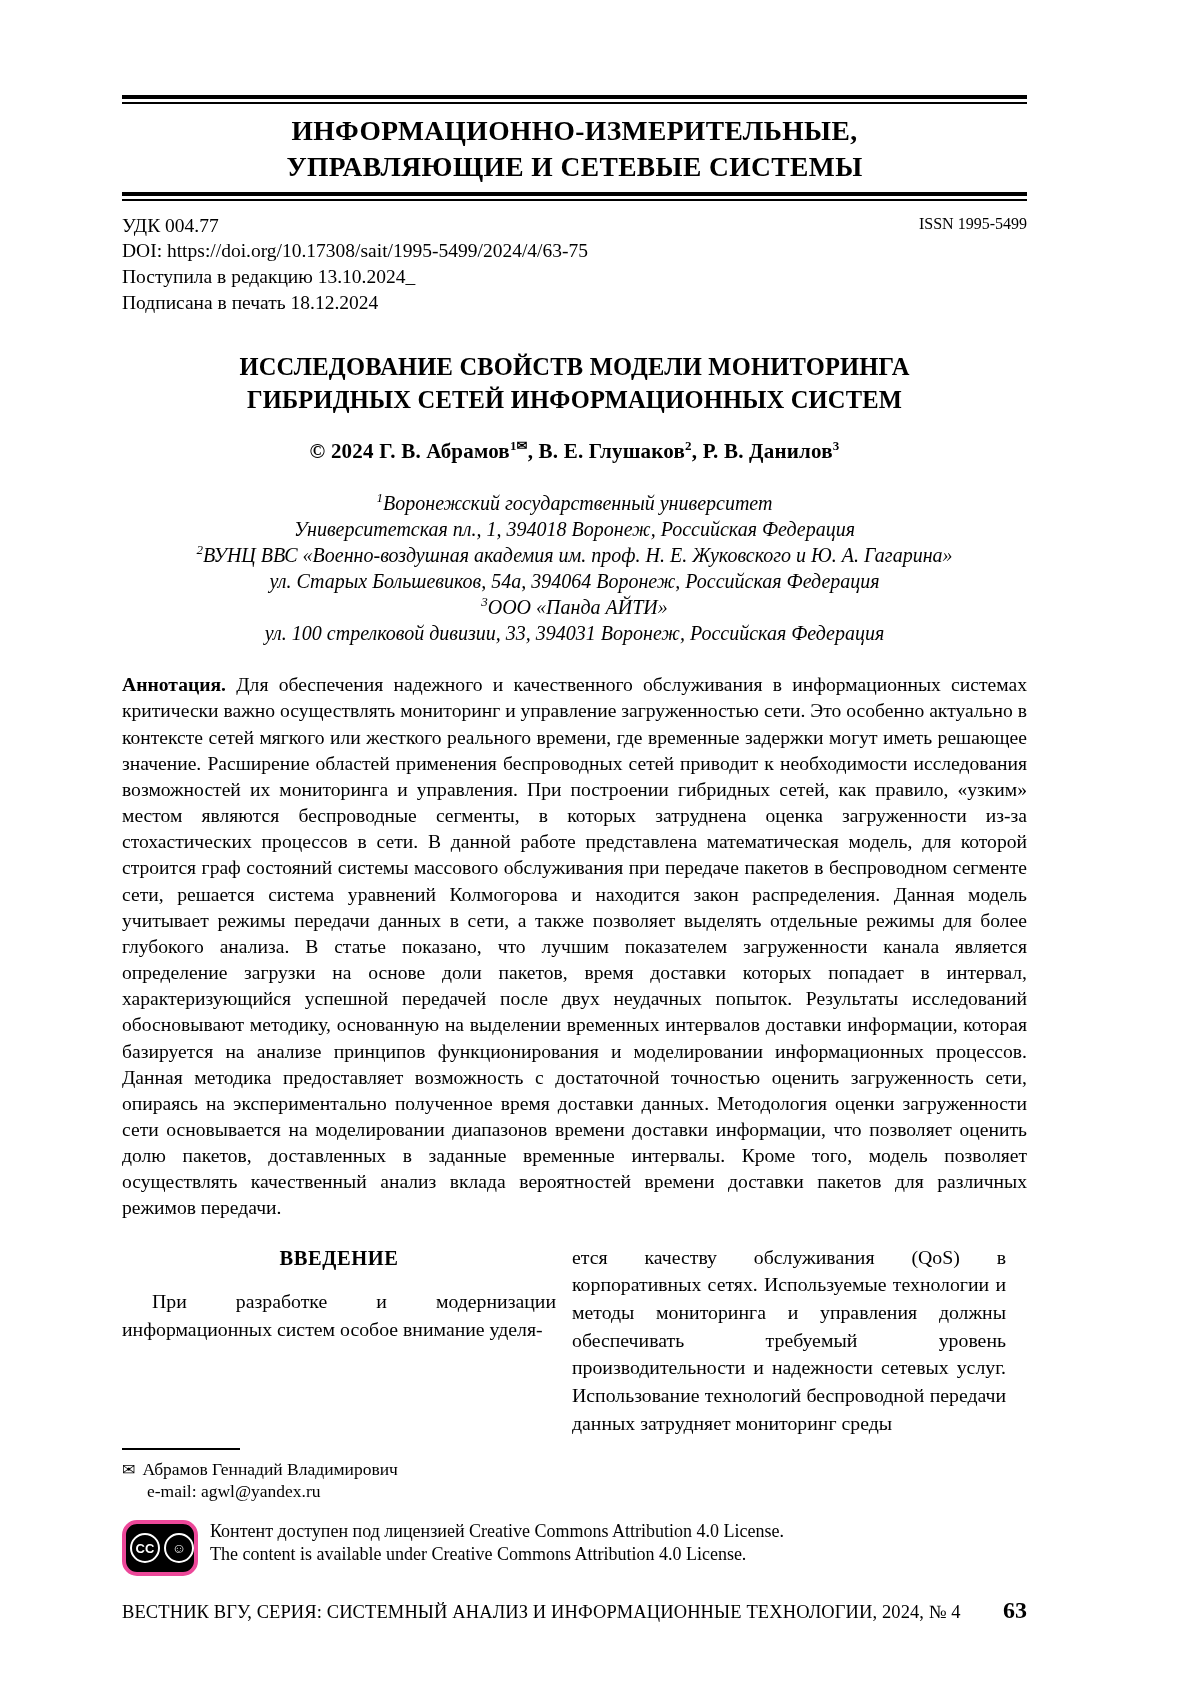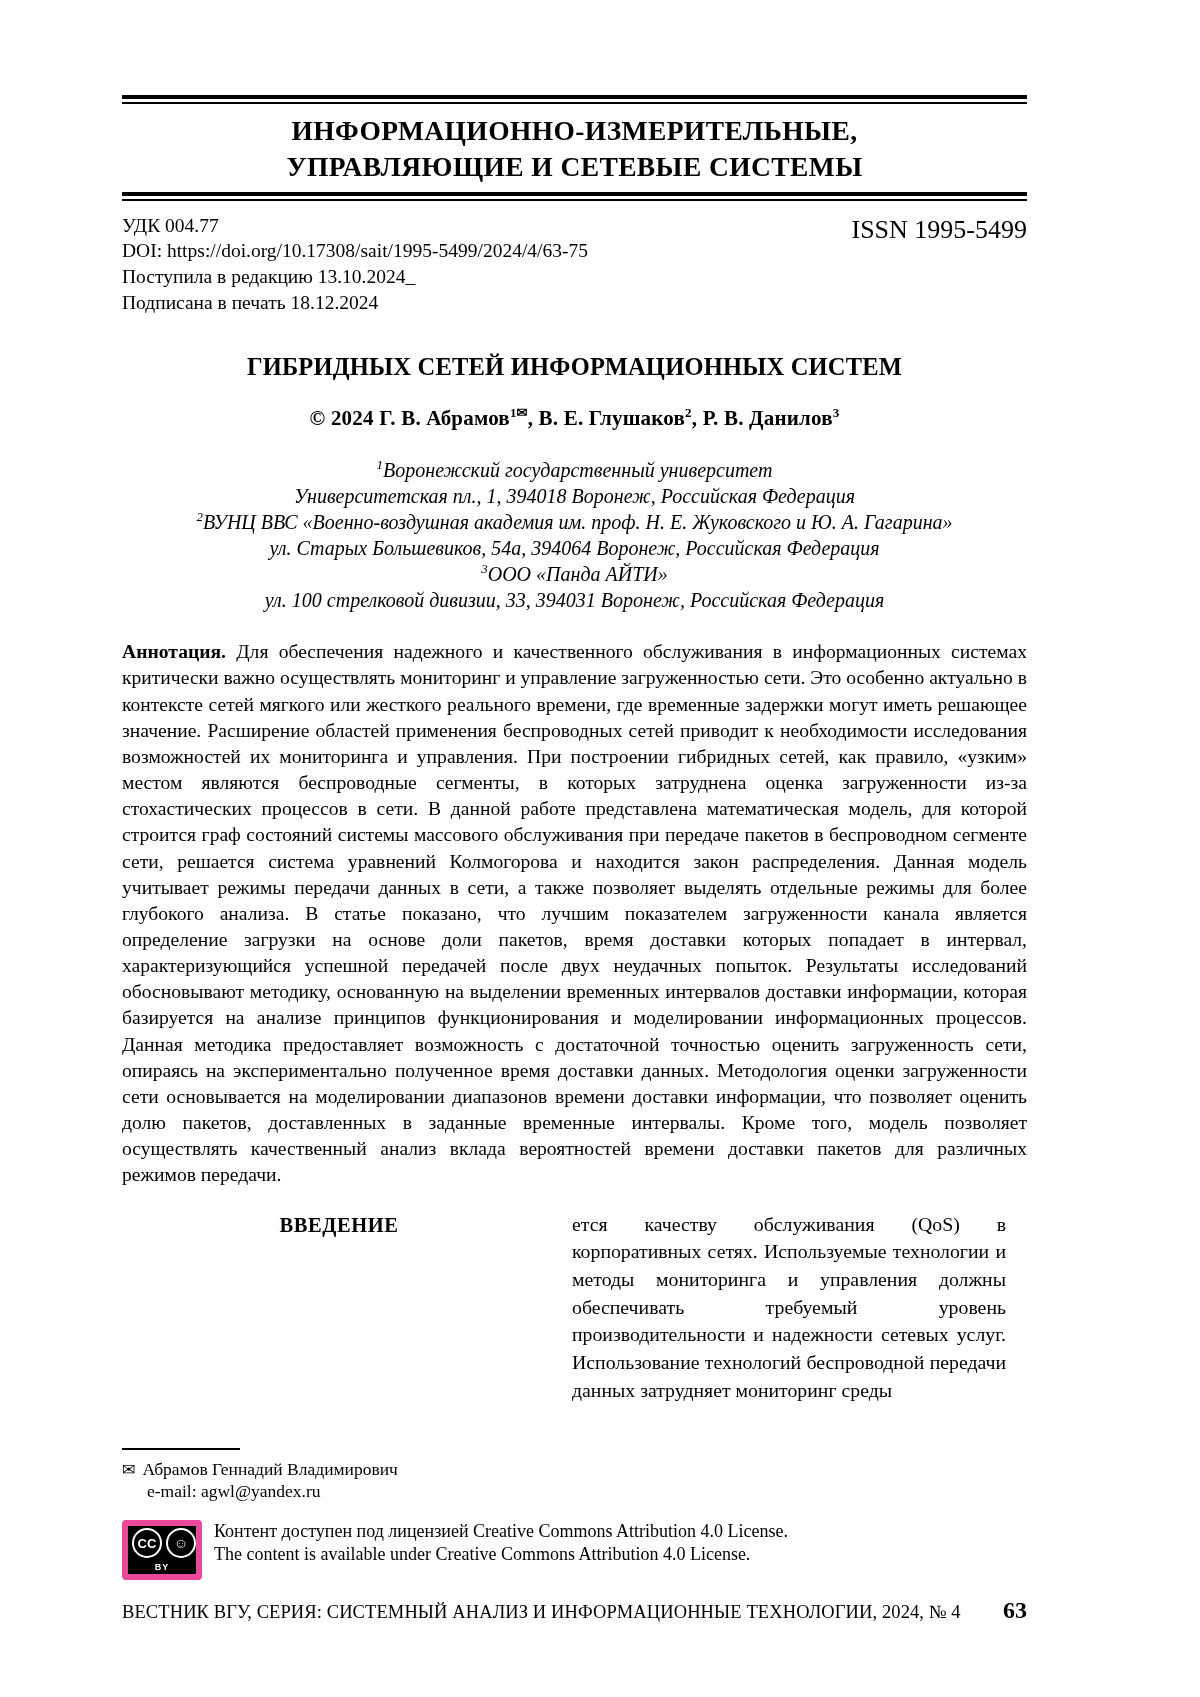--- a/index.html
+++ b/index.html
@@ -50,21 +50,21 @@
   .meta {
     margin-top: 12px;
     font-size: 19.5px;
     line-height: 1.33;
     position: relative;
   }
   .meta .issn {
     position: absolute;
     right: 0;
     top: 0;
-    font-size: 26px;
+    font-size: 16px;
   }
   .meta div.line {
     white-space: nowrap;
   }
 
   
   .article-title {
     text-align: center;
     font-weight: bold;
     font-size: 24.5px;
@@ -160,25 +160,24 @@
     left: 110px;
     top: 1520px;
     width: 790px;
     display: flex;
     align-items: flex-start;
     gap: 12px;
   }
   .cc-badge {
     width: 68px;
     height: 48px;
-    border: 6px solid #ec4899;
-    border-radius: 4px;
+    border: 4px solid #ec4899;
+    border-radius: 15px;
     background: #000;
     display: flex;
-    flex-direction: column;
     overflow: hidden;
     flex: none;
   }
   .cc-badge .row1 {
     flex: 1;
     display: flex;
     align-items: center;
   }
   .cc-badge .cc-circle {
     width: 26px; height: 26px;
@@ -263,20 +262,21 @@
 
     <div class="meta">
       <div class="issn">ISSN 1995-5499</div>
       <div class="line">УДК 004.77</div>
       <div class="line">DOI: https://doi.org/10.17308/sait/1995-5499/2024/4/63-75</div>
       <div class="line">Поступила в редакцию 13.10.2024_</div>
       <div class="line">Подписана в печать 18.12.2024</div>
     </div>
 
     <div class="article-title">
+      <div>ИССЛЕДОВАНИЕ СВОЙСТВ МОДЕЛИ МОНИТОРИНГА</div>
       <div>ГИБРИДНЫХ СЕТЕЙ ИНФОРМАЦИОННЫХ СИСТЕМ</div>
     </div>
 
     <div class="authors">
       <span>© 2024 Г. В. Абрамов</span><sup>1</sup><sup class="env-icon">✉</sup><span>, В. Е. Глушаков</span><sup>2</sup><span>, Р. В. Данилов</span><sup>3</sup>
     </div>
 
     <div class="affiliations">
       <div><sup>1</sup><span>Воронежский государственный университет</span></div>
       <div><sup></sup><span>Университетская пл., 1, 394018 Воронеж, Российская Федерация</span></div>
@@ -287,20 +287,21 @@
     </div>
 
     <div class="abstract">
       <b>Аннотация.</b>
       <span>Для обеспечения надежного и качественного обслуживания в информационных системах критически важно осуществлять мониторинг и управление загруженностью сети. Это особенно актуально в контексте сетей мягкого или жесткого реального времени, где временные задержки могут иметь решающее значение. Расширение областей применения беспроводных сетей приводит к необходимости исследования возможностей их мониторинга и управления. При построении гибридных сетей, как правило, «узким» местом являются беспроводные сегменты, в которых затруднена оценка загруженности из-за стохастических процессов в сети. В данной работе представлена математическая модель, для которой строится граф состояний системы массового обслуживания при передаче пакетов в беспроводном сегменте сети, решается система уравнений Колмогорова и находится закон распределения. Данная модель учитывает режимы передачи данных в сети, а также позволяет выделять отдельные режимы для более глубокого анализа. В статье показано, что лучшим показателем загруженности канала является определение загрузки на основе доли пакетов, время доставки которых попадает в интервал, характеризующийся успешной передачей после двух неудачных попыток. Результаты исследований обосновывают методику, основанную на выделении временных интервалов доставки информации, которая базируется на анализе принципов функционирования и моделировании информационных процессов. Данная методика предоставляет возможность с достаточной точностью оценить загруженность сети, опираясь на экспериментально полученное время доставки данных. Методология оценки загруженности сети основывается на моделировании диапазонов времени доставки информации, что позволяет оценить долю пакетов, доставленных в заданные временные интервалы. Кроме того, модель позволяет осуществлять качественный анализ вклада вероятностей времени доставки пакетов для различных режимов передачи.</span>
     </div>
 
     <div class="body-cols">
       <div class="col">
         <div class="intro-head">ВВЕДЕНИЕ</div>
+        <div class="indent">При разработке и модернизации информационных систем особое внимание уделя-</div>
       </div>
       <div class="col">
         <div>ется качеству обслуживания (QoS) в корпоративных сетях. Используемые технологии и методы мониторинга и управления должны обеспечивать требуемый уровень производительности и надежности сетевых услуг. Использование технологий беспроводной передачи данных затрудняет мониторинг среды</div>
       </div>
     </div>
 
   </div>
 
   <div class="footnote">
     <div class="fnrule"></div>

